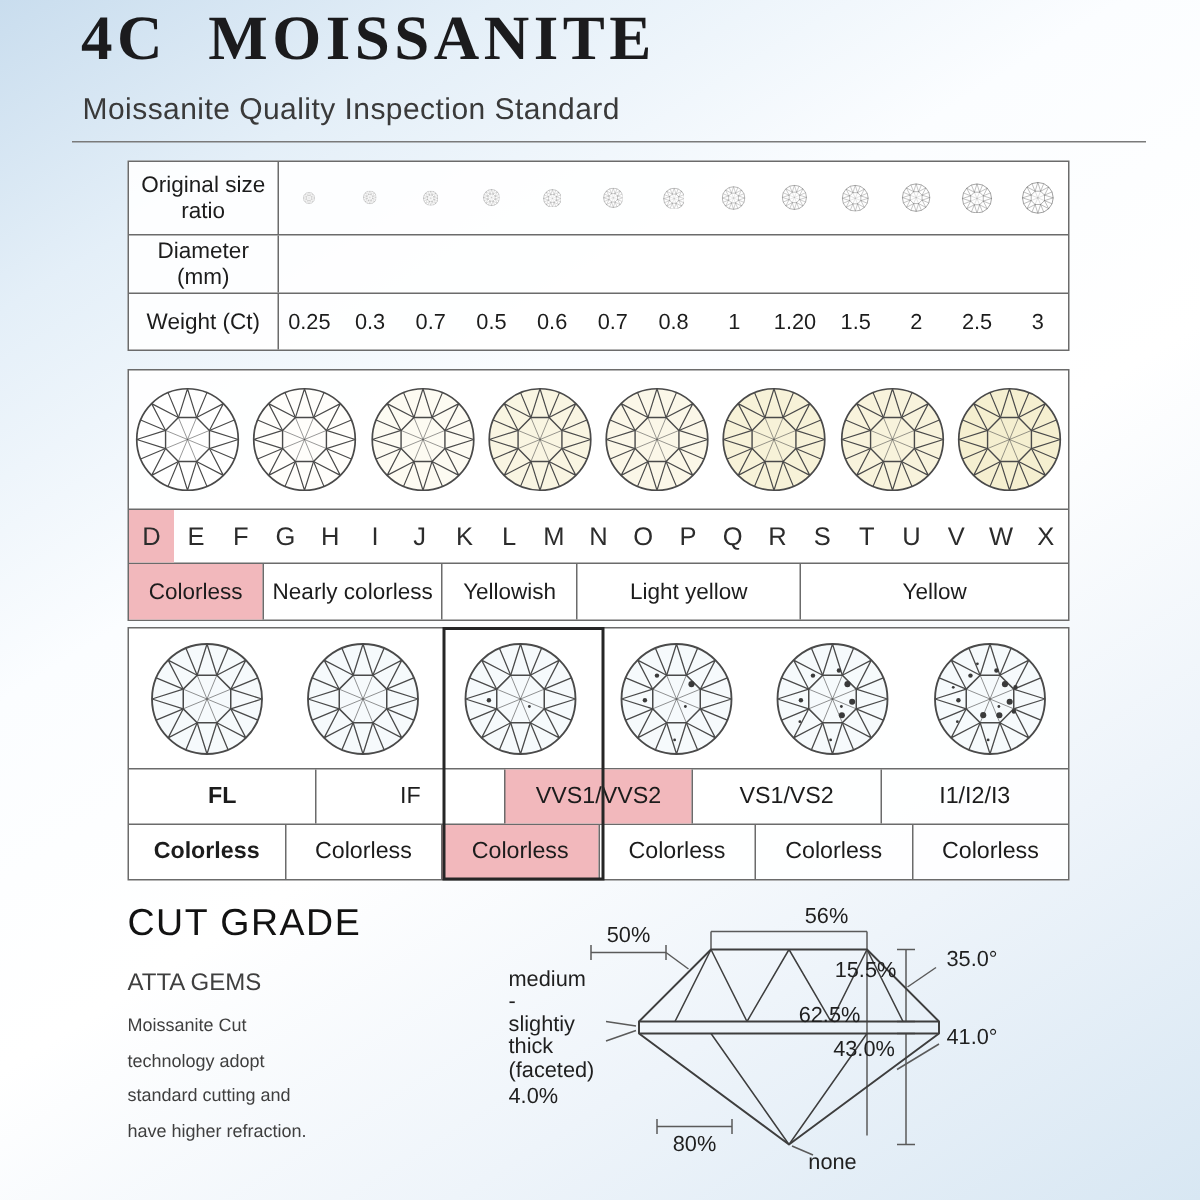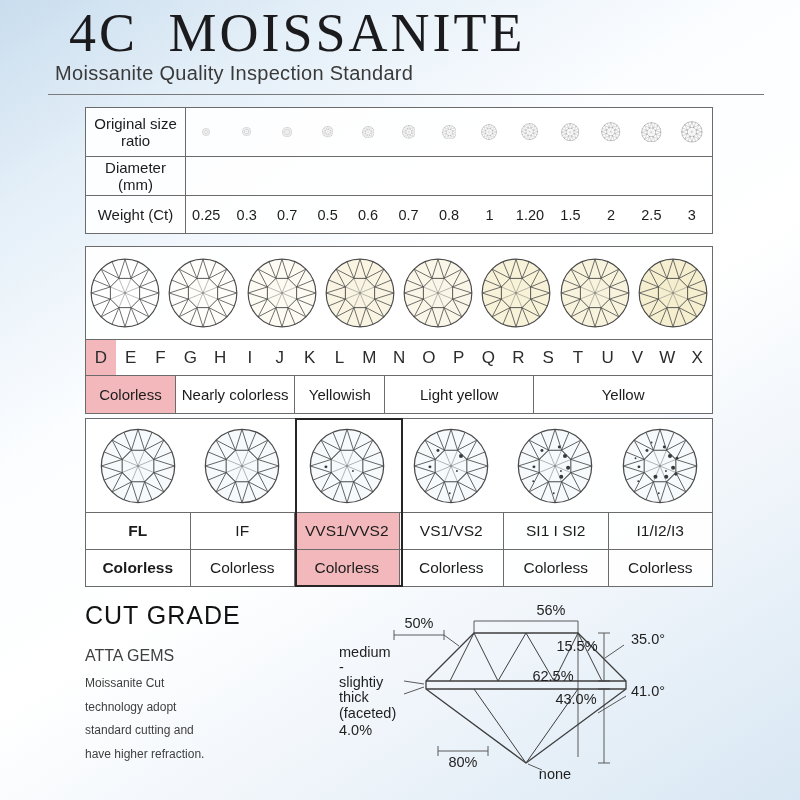--- a/index.html
+++ b/index.html
@@ -2,22 +2,22 @@
 <html style="--pink: #f2b8bc; --tbl-border: #6b6b6b;"><head>
 <meta charset="utf-8">
 <style>
   html,body{margin:0;padding:0;background:#ffffff;}
   .canvas{
     position:relative;width:800px;height:800px;overflow:hidden;
     font-family:"Liberation Sans",sans-serif;color:#1c1c1c;
     background:linear-gradient(148deg,#c9ddee 0%,#e4eff8 16%,#fbfdff 36%,#ffffff 55%,#eef4fa 76%,#d8e7f3 100%);
   }
   .title{
-    position:absolute;left:69px;top:2px;margin:0;
-    font-family:"Liberation Serif",serif;font-size:54px;font-weight:400;
+    position:absolute;left:54px;top:2px;margin:0;
+    font-family:"Liberation Serif",serif;font-size:42px;font-weight:700;
     letter-spacing:3px;word-spacing:14px;color:#1b1b1d;
   }
   .subtitle{position:absolute;left:55px;top:62px;font-size:20px;color:#3a3a3a;letter-spacing:.3px;}
   .rule{position:absolute;left:48px;right:36px;top:94px;border-top:1px solid #7a7a7a;}
 
   .tbl{
     position:absolute;left:85px;width:628px;box-sizing:border-box;
     background:rgba(255,255,255,.9);border:1px solid var(--tbl-border,#6b6b6b);
   }
   .trow{display:flex;border-top:1px solid var(--tbl-border,#6b6b6b);}
@@ -321,21 +321,20 @@
             <circle cx="39.2" cy="19.9" r="1.2" fill="#3a3a3a"></circle>
             <circle cx="70.4" cy="60.7" r="1.9" fill="#3a3a3a"></circle>
           </svg>
         </div>
       </div>
     <div class="grade-row" id="clarity-grades">
         <div class="ccell">FL</div>
         <div class="ccell">IF</div>
         <div class="ccell pink">VVS1/VVS2</div>
         <div class="ccell">VS1/VS2</div>
-        <div class="ccell">SI1 I SI2</div>
         <div class="ccell">I1/I2/I3</div>
       </div>
     <div class="desc-row" id="clarity-descs">
         <div class="ccell">Colorless</div>
         <div class="ccell">Colorless</div>
         <div class="ccell pink">Colorless</div>
         <div class="ccell">Colorless</div>
         <div class="ccell">Colorless</div>
         <div class="ccell">Colorless</div>
       </div>

